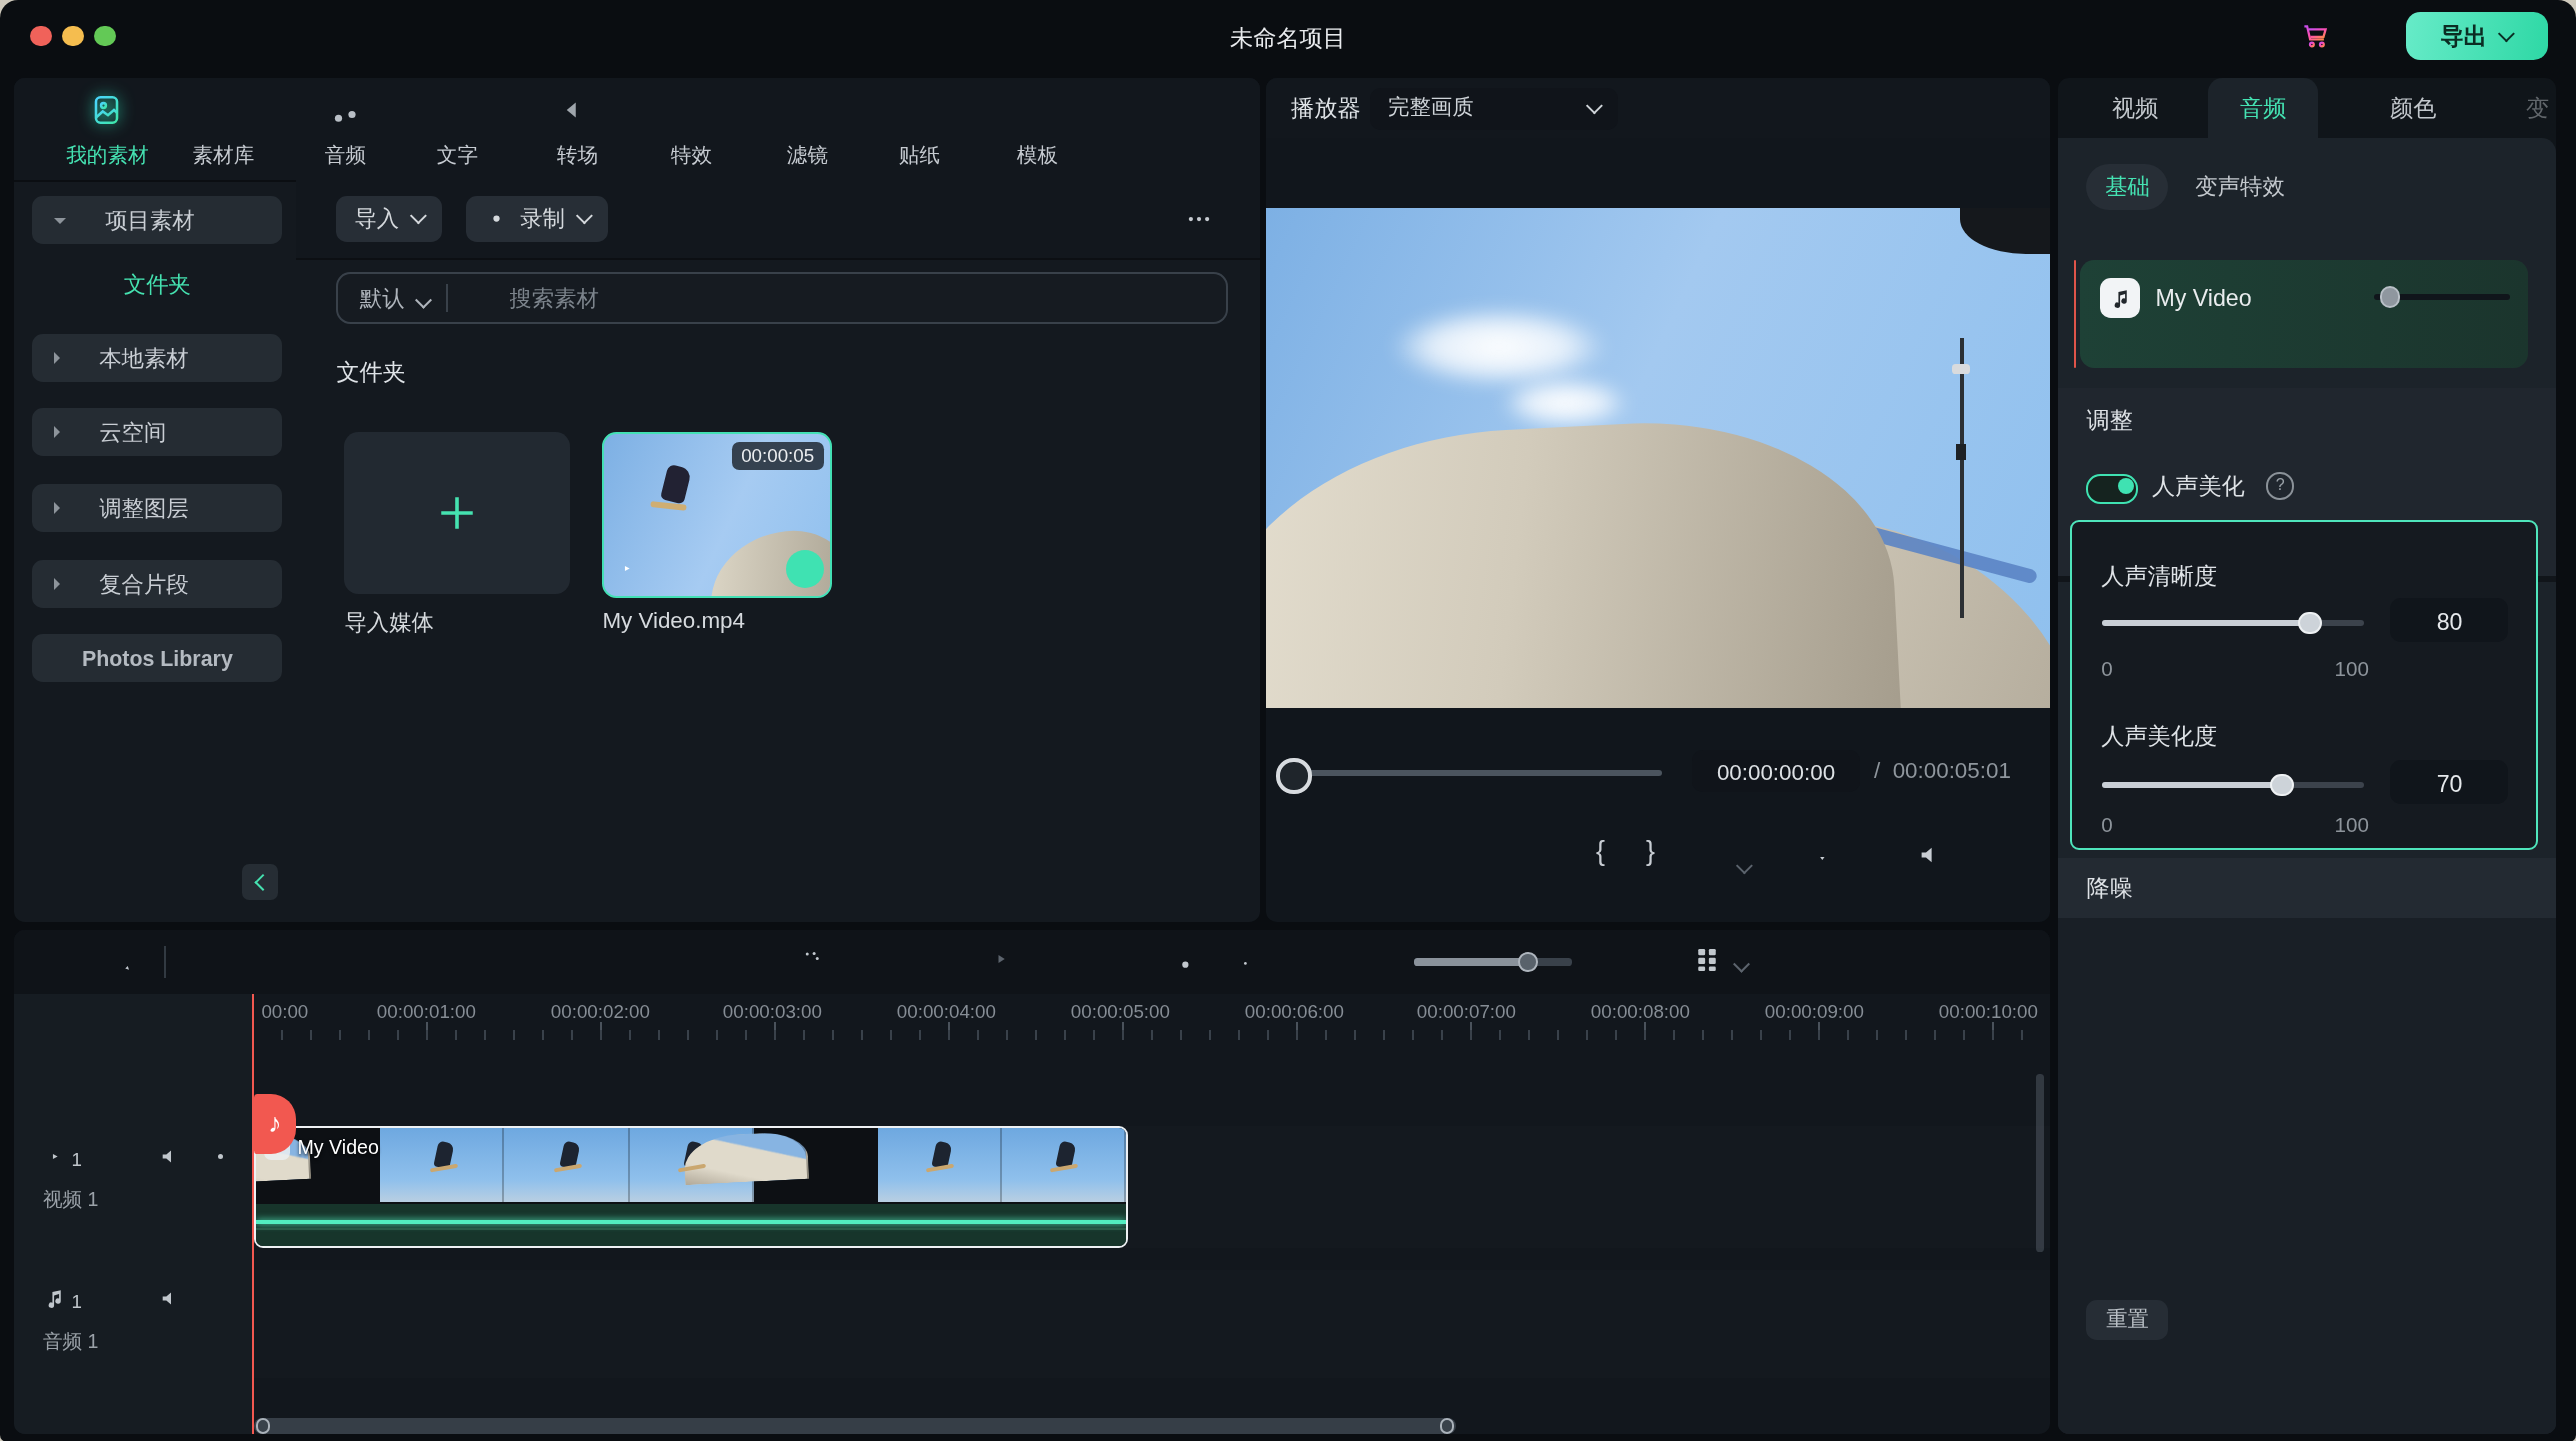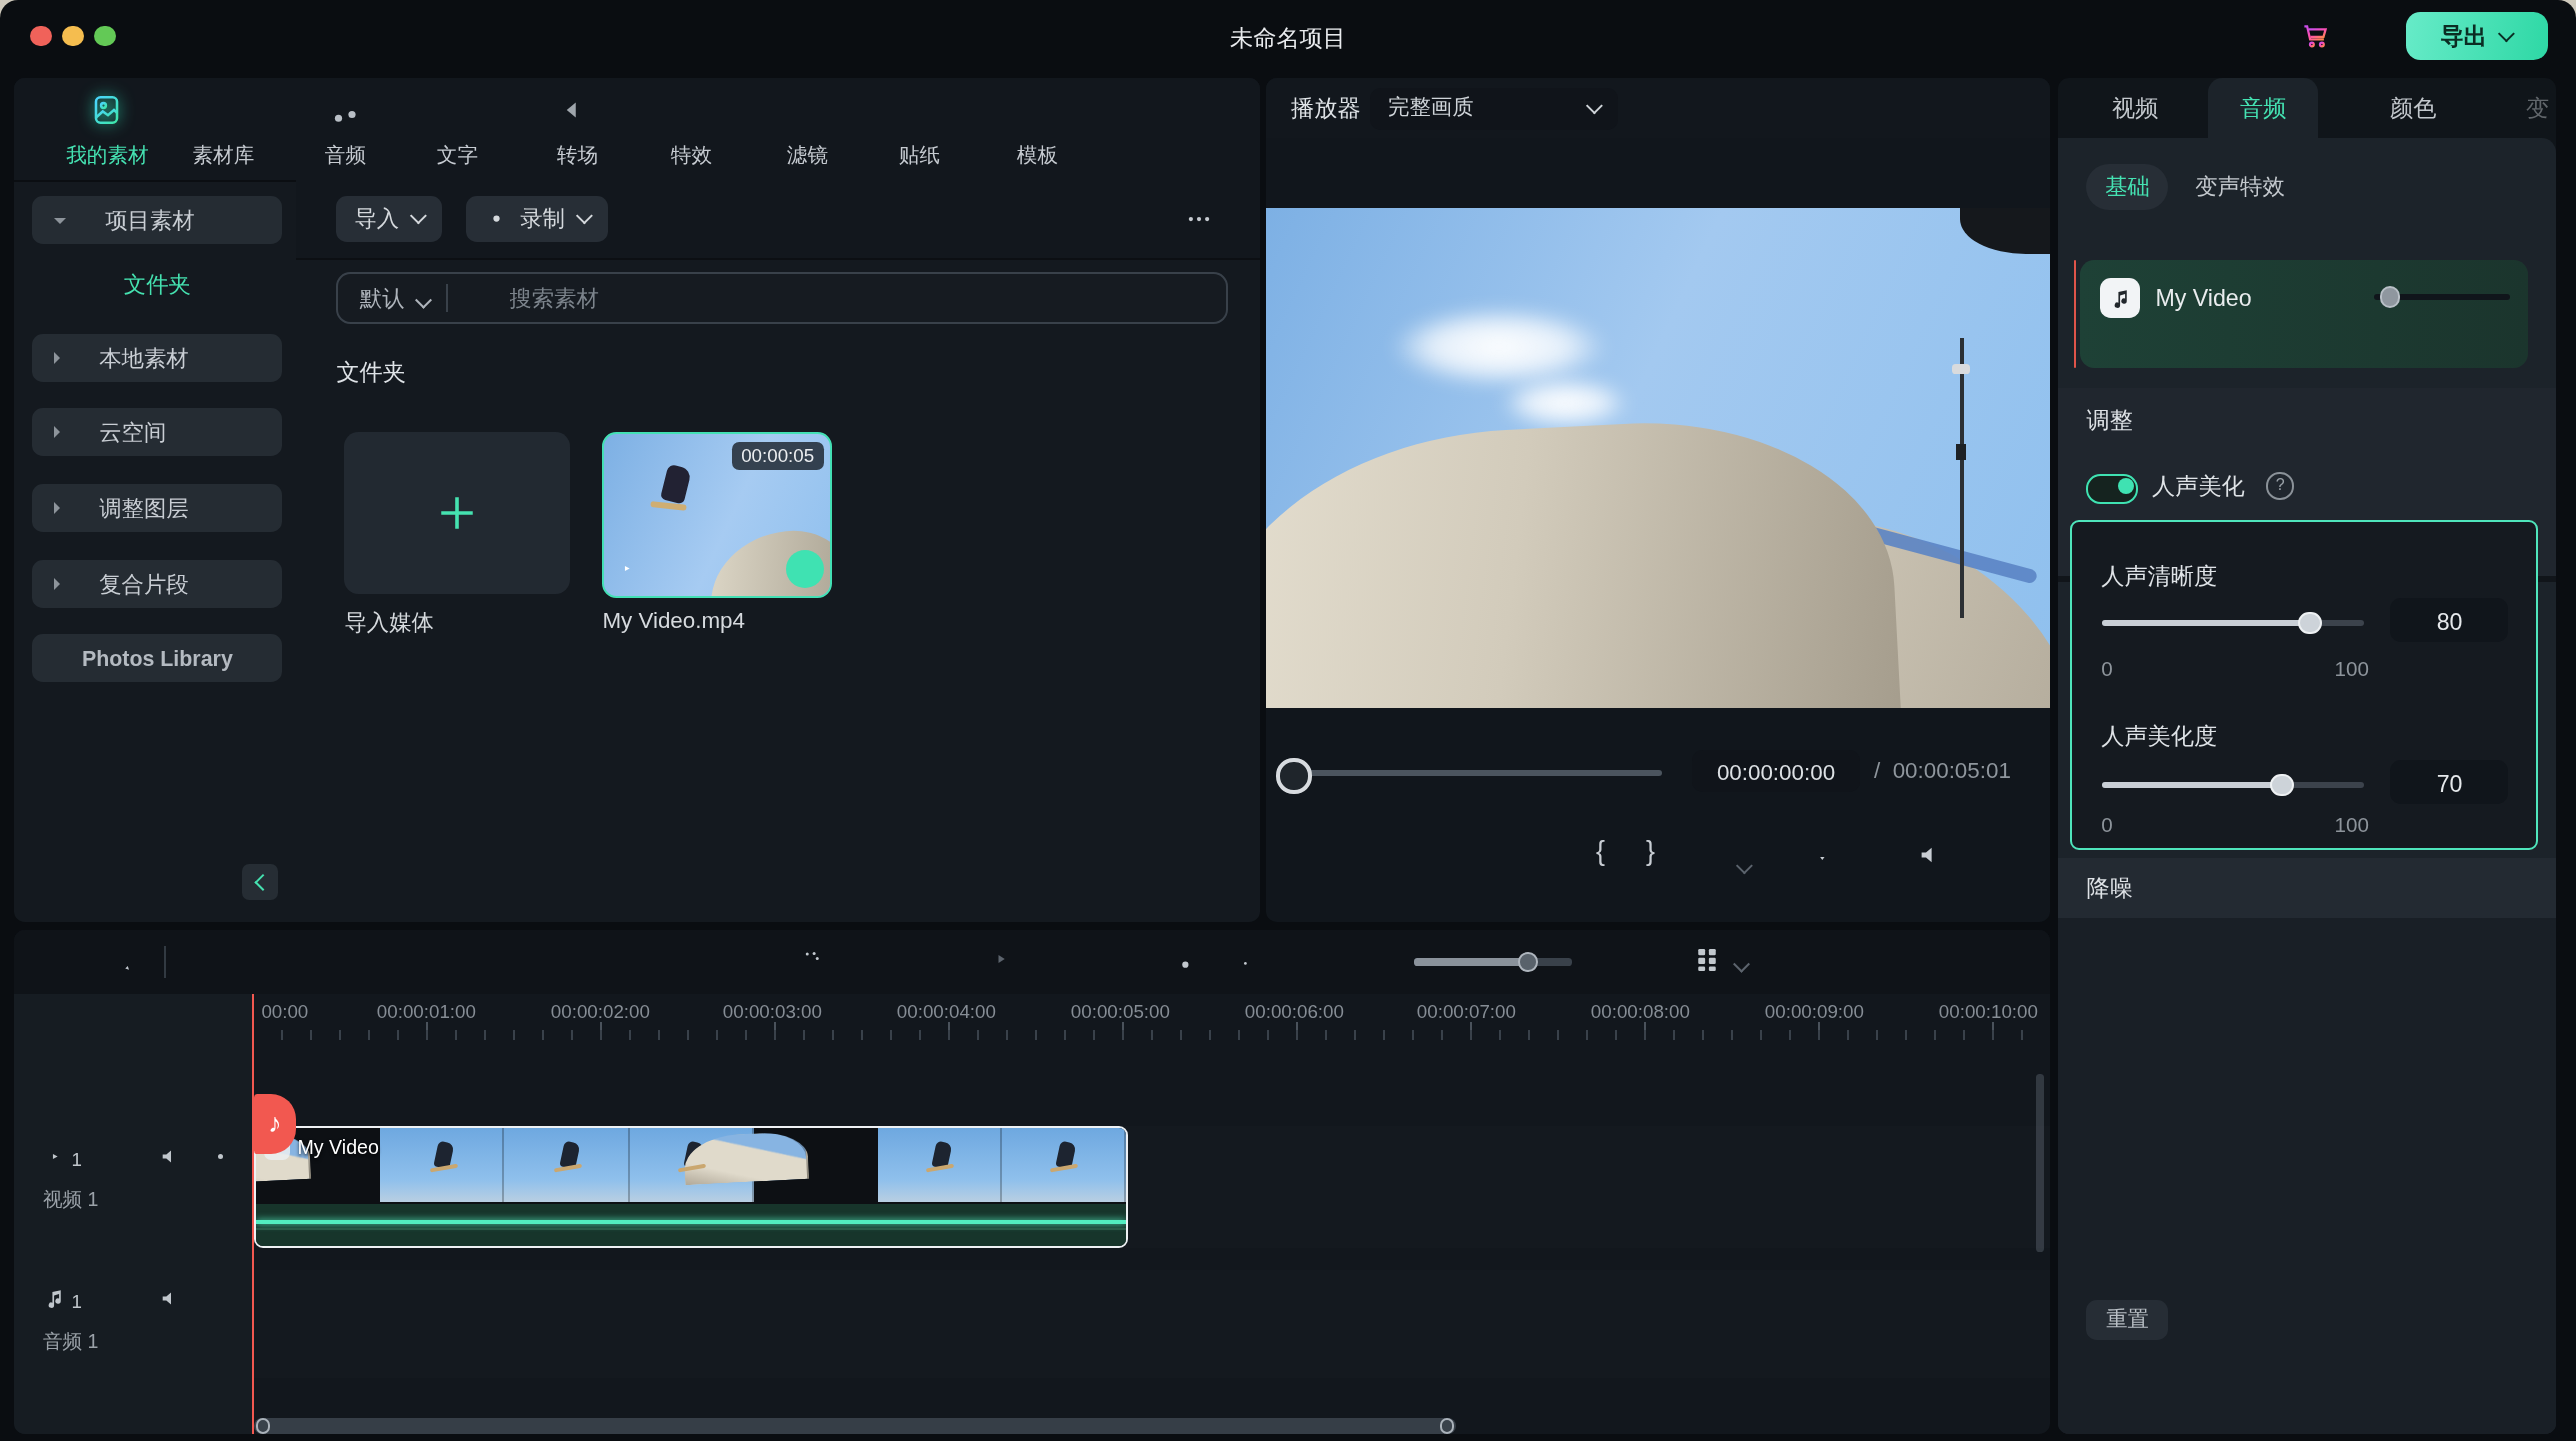--- a/index.html
+++ b/index.html
@@ -1,16 +1,16 @@
 <!DOCTYPE html>
 <html style="font-size:14.3px"><head>
 <meta charset="utf-8">
 <style>
   html,body{margin:0;padding:0;background:#cfcabd;font-family:"Liberation Sans","DejaVu Sans",sans-serif;}
-  #stage{width:2576px;height:1442px;overflow:hidden;position:relative;}
+  #stage{width:2576px;height:1442px;overflow:hidden;position:relative;border-radius:7px;}
   #app{width:1288px;height:721px;transform:scale(2);transform-origin:0 0;position:relative;
        background:#0a0d11;border-radius:9px 9px 0 0;overflow:hidden;color:#dfe3e7;
        -webkit-font-smoothing:antialiased;}
   .abs{position:absolute;}
   .panel{position:absolute;background:#14191f;border-radius:5.4px;overflow:hidden;}
   svg.ic{width:15px;height:15px;flex:0 0 auto;}
   svg.ic *{vector-effect:non-scaling-stroke;}
   .ic-s{width:12.5px!important;height:12.5px!important;}
   .ic-l{width:18px!important;height:18px!important;}
   .dim{color:#5c646d;}

